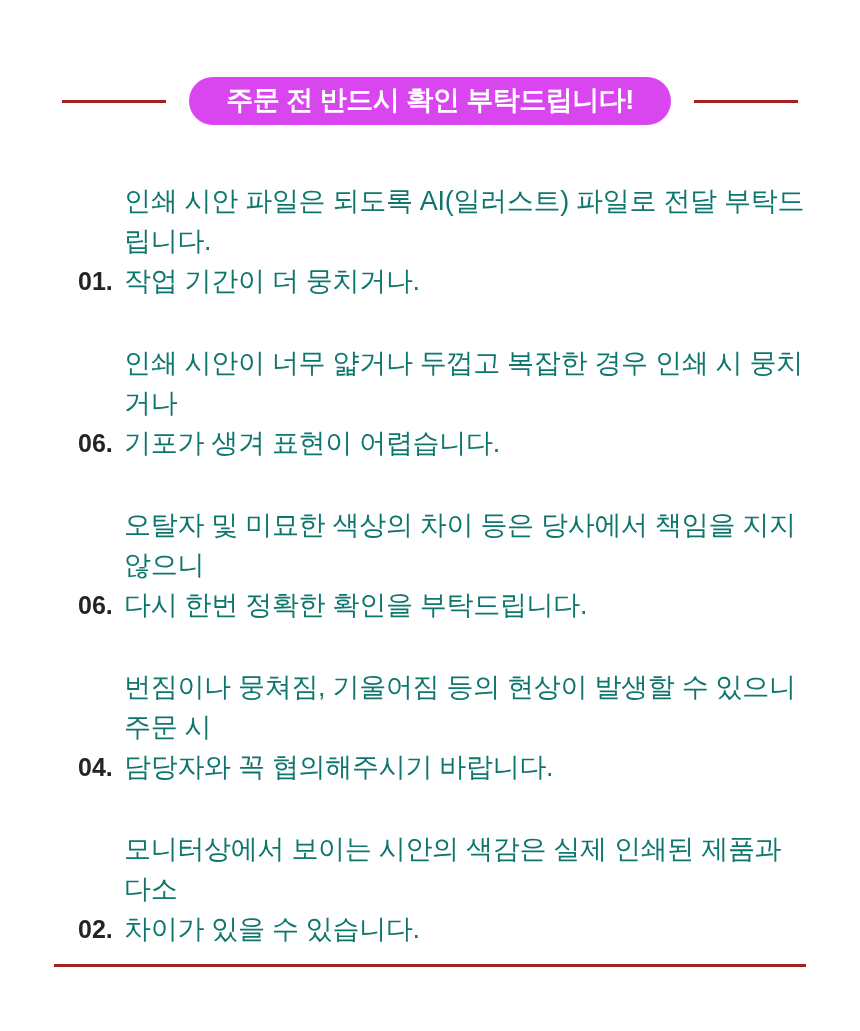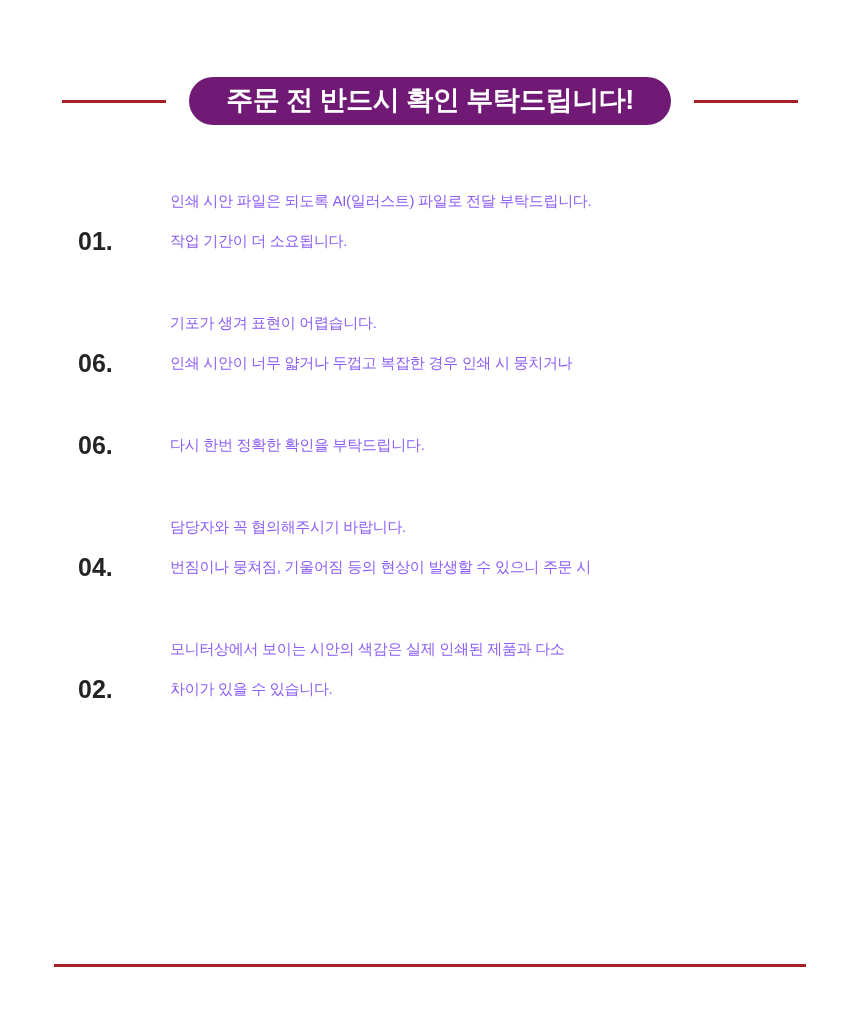--- a/index.html
+++ b/index.html
@@ -17,21 +17,21 @@
       align-items: center;
       padding: 77px 62px 0 62px;
     }
     .rule {
       flex: 1;
       height: 3px;
       background: #a32222;
     }
     .badge {
       margin: 0 23px;
-      background: #701a75;
+      background: #d946ef;
       color: #ffffff;
       font-size: 27px;
       font-weight: 700;
       line-height: 1;
       padding: 10px 37px 11px 37px;
       border-radius: 26px;
       letter-spacing: -0.5px;
       white-space: nowrap;
     }
     .content {
@@ -45,25 +45,24 @@
     }
     .num {
       flex: 0 0 46px;
       font-size: 25px;
       font-weight: 700;
       color: #242424;
       line-height: 40px;
     }
     .lines {
       flex: 1;
-      font-size: 15px;
-      color: #8b5cf6;
+      font-size: 27px;
+      color: #0f766e;
       line-height: 40px;
       letter-spacing: -0.3px;
-      margin-left: 46px;
     }
     .footer-rule {
       position: absolute;
       left: 54px;
       right: 54px;
       bottom: 64px;
       height: 3px;
       background: #a32222;
     }
   </style>
@@ -77,44 +76,45 @@
     <div class="badge">주문 전 반드시 확인 부탁드립니다!</div>
     <div class="rule"></div>
   </div>
 
   <div class="content">
 
     <div class="item">
       <span class="num">01.</span>
       <div class="lines">
         <div>인쇄 시안 파일은 되도록 AI(일러스트) 파일로 전달 부탁드립니다.</div>
-        <div>작업 기간이 더 소요됩니다.</div>
+        <div>작업 기간이 더 뭉치거나.</div>
       </div>
     </div>
 
     <div class="item">
       <span class="num">06.</span>
       <div class="lines">
+        <div>인쇄 시안이 너무 얇거나 두껍고 복잡한 경우 인쇄 시 뭉치거나</div>
         <div>기포가 생겨 표현이 어렵습니다.</div>
-        <div>인쇄 시안이 너무 얇거나 두껍고 복잡한 경우 인쇄 시 뭉치거나</div>
       </div>
     </div>
 
     <div class="item">
       <span class="num">06.</span>
       <div class="lines">
+        <div>오탈자 및 미묘한 색상의 차이 등은 당사에서 책임을 지지 않으니</div>
         <div>다시 한번 정확한 확인을 부탁드립니다.</div>
       </div>
     </div>
 
     <div class="item">
       <span class="num">04.</span>
       <div class="lines">
+        <div>번짐이나 뭉쳐짐, 기울어짐 등의 현상이 발생할 수 있으니 주문 시</div>
         <div>담당자와 꼭 협의해주시기 바랍니다.</div>
-        <div>번짐이나 뭉쳐짐, 기울어짐 등의 현상이 발생할 수 있으니 주문 시</div>
       </div>
     </div>
 
     <div class="item">
       <span class="num">02.</span>
       <div class="lines">
         <div>모니터상에서 보이는 시안의 색감은 실제 인쇄된 제품과 다소</div>
         <div>차이가 있을 수 있습니다.</div>
       </div>
     </div>

